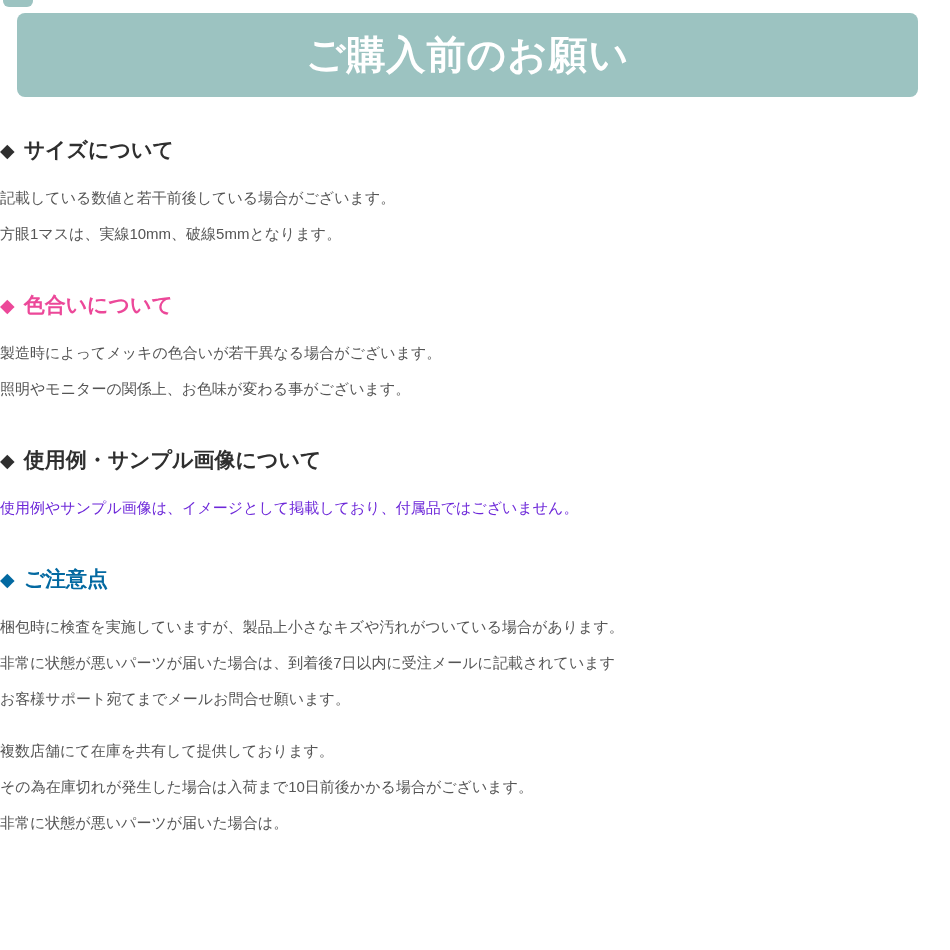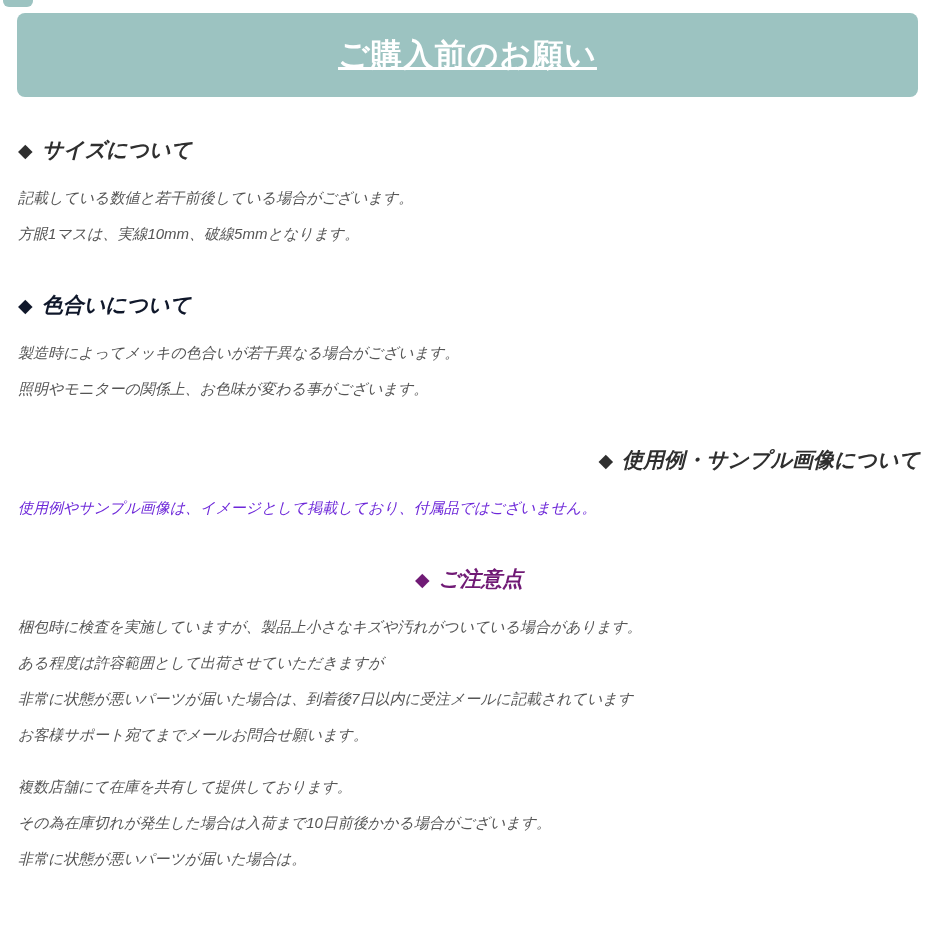--- a/index.html
+++ b/index.html
@@ -29,28 +29,26 @@
     height: 84px;
     border-radius: 8px;
     background: #9cc3c1;
     display: flex;
     align-items: center;
     justify-content: center;
   }
   .banner h1 {
     margin: 4px;
     color: #ffffff;
-    font-size: 31px;
+    font-size: 39px;
     font-weight: bold;
     letter-spacing: 1px;
-    text-decoration: underline;
   }
   main {
-    padding: 0 30px 0 18px;
-    font-style: italic;
+    padding: 0 30px 0 0;
   }
   .section-heading {
     margin: 40px 0 0 0;
     font-size: 21px;
     line-height: 26px;
     font-weight: bold;
     color: #2f2f2f;
   }
   .section-heading .diamond {
     display: inline-block;
@@ -80,39 +78,38 @@
 <main>
   <section class="section">
     <h2 class="section-heading" style="color: rgb(47, 47, 47);"><span class="diamond">◆</span><span class="heading-text">サイズについて</span></h2>
     <p class="section-body" style="color: rgb(85, 85, 85);">
         <span class="line">記載している数値と若干前後している場合がございます。</span>
         <span class="line">方眼1マスは、実線10mm、破線5mmとなります。</span>
       </p>
   </section>
 
   <section class="section">
-    <h2 class="section-heading" style="color: #0f172a;"><span class="diamond">◆</span><span class="heading-text">色合いについて</span></h2>
+    <h2 class="section-heading" style="color: #ec4899;"><span class="diamond">◆</span><span class="heading-text">色合いについて</span></h2>
     <p class="section-body" style="color: rgb(85, 85, 85);">
         <span class="line">製造時によってメッキの色合いが若干異なる場合がございます。</span>
         <span class="line">照明やモニターの関係上、お色味が変わる事がございます。</span>
       </p>
   </section>
 
   <section class="section">
-    <h2 class="section-heading" style="color: rgb(47, 47, 47); text-align: right;"><span class="diamond">◆</span><span class="heading-text">使用例・サンプル画像について</span></h2>
+    <h2 class="section-heading" style="color: rgb(47, 47, 47);"><span class="diamond">◆</span><span class="heading-text">使用例・サンプル画像について</span></h2>
     <p class="section-body" style="color: #6d28d9;">
         <span class="line">使用例やサンプル画像は、イメージとして掲載しており、付属品ではございません。</span>
       </p>
   </section>
 
   <section class="section">
-    <h2 class="section-heading" style="color: #701a75; text-align: center;"><span class="diamond">◆</span><span class="heading-text">ご注意点</span></h2>
+    <h2 class="section-heading" style="color: #0369a1;"><span class="diamond">◆</span><span class="heading-text">ご注意点</span></h2>
     <p class="section-body" style="color: rgb(85, 85, 85);">
         <span class="line">梱包時に検査を実施していますが、製品上小さなキズや汚れがついている場合があります。</span>
-        <span class="line">ある程度は許容範囲として出荷させていただきますが</span>
         <span class="line">非常に状態が悪いパーツが届いた場合は、到着後7日以内に受注メールに記載されています</span>
         <span class="line">お客様サポート宛てまでメールお問合せ願います。</span>
       </p>
   </section>
 
   <section class="section">
     <p class="section-body" style="color: rgb(85, 85, 85);">
         <span class="line">複数店舗にて在庫を共有して提供しております。</span>
         <span class="line">その為在庫切れが発生した場合は入荷まで10日前後かかる場合がございます。</span>
         <span class="line">非常に状態が悪いパーツが届いた場合は。</span>

